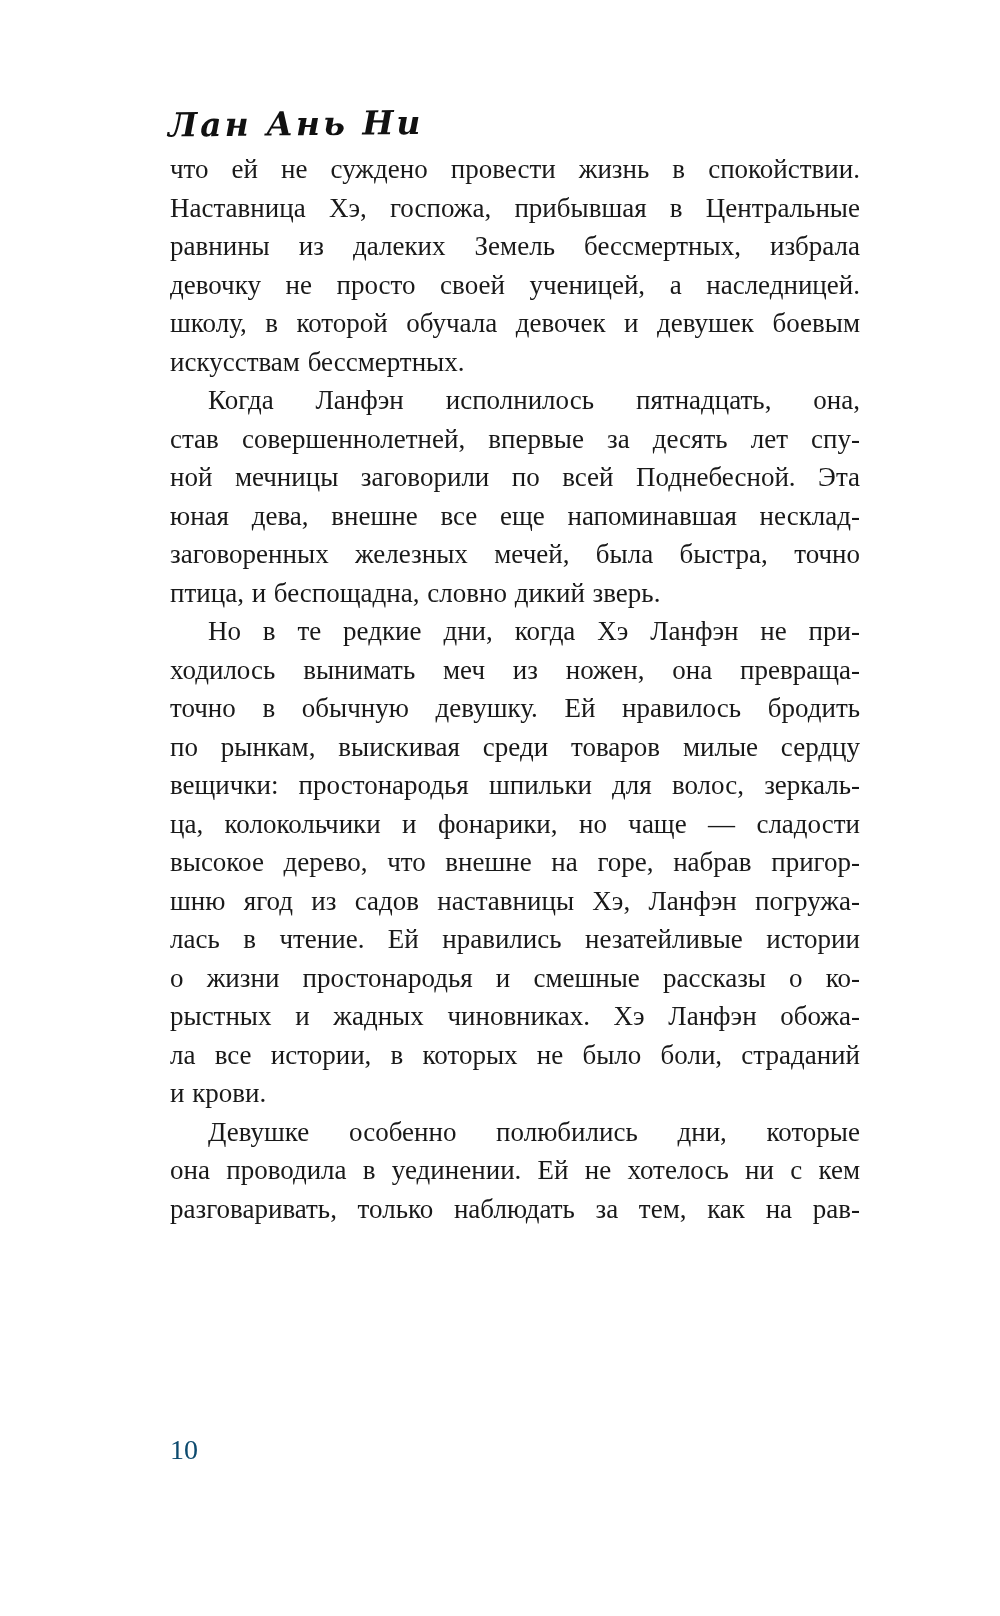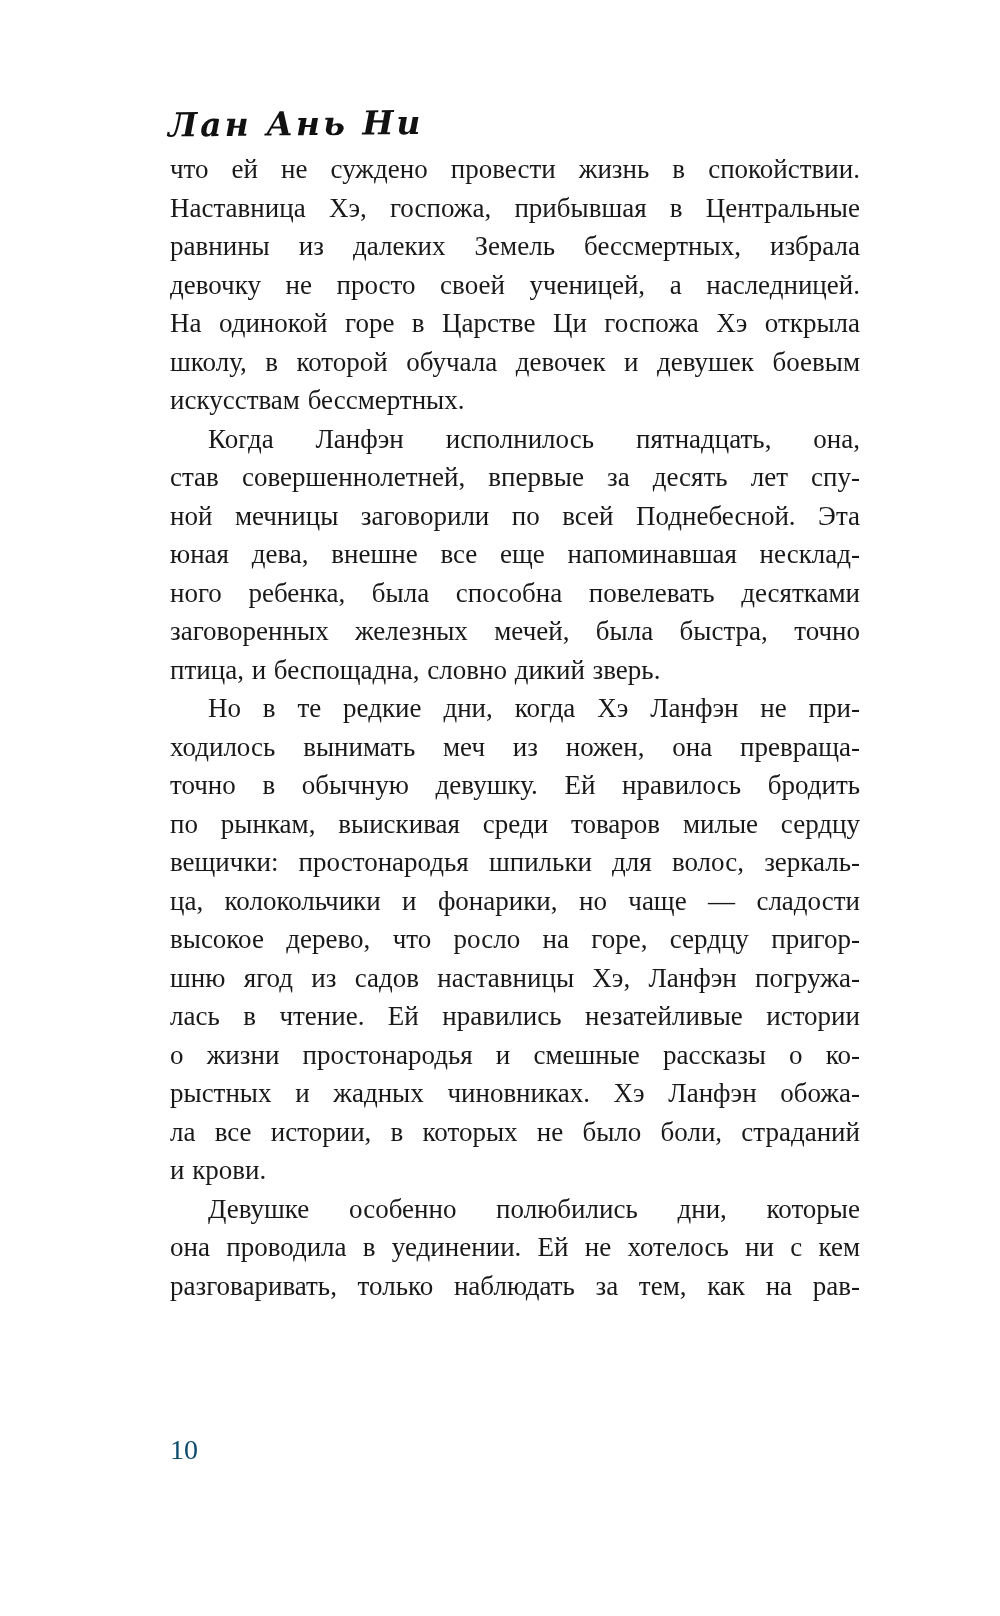--- a/index.html
+++ b/index.html
@@ -74,41 +74,39 @@
 <div class="page">
 
   <div class="author-head">Лан Ань Ни</div>
 
   <div class="body-text" style="color: rgb(25, 25, 25);">
       <div class="para">
         <div class="line">что ей не суждено провести жизнь в спокойствии.</div>
         <div class="line">Наставница Хэ, госпожа, прибывшая в Центральные</div>
         <div class="line">равнины из далеких Земель бессмертных, избрала</div>
         <div class="line">девочку не просто своей ученицей, а наследницей.</div>
-        <div class="line">На одинокой горе в Царстве Ци госпожа Хэ открыла</div>
         <div class="line">школу, в которой обучала девочек и девушек боевым</div>
         <div class="line last">искусствам бессмертных.</div>
       </div>
       <div class="para">
         <div class="line indent">Когда Ланфэн исполнилось пятнадцать, она,</div>
         <div class="line">став совершеннолетней, впервые за десять лет спу-</div>
         <div class="line">ной мечницы заговорили по всей Поднебесной. Эта</div>
         <div class="line">юная дева, внешне все еще напоминавшая несклад-</div>
-        <div class="line">ного ребенка, была способна повелевать десятками</div>
         <div class="line">заговоренных железных мечей, была быстра, точно</div>
         <div class="line last">птица, и беспощадна, словно дикий зверь.</div>
       </div>
       <div class="para">
         <div class="line indent">Но в те редкие дни, когда Хэ Ланфэн не при-</div>
         <div class="line">ходилось вынимать меч из ножен, она превраща-</div>
         <div class="line">точно в обычную девушку. Ей нравилось бродить</div>
         <div class="line">по рынкам, выискивая среди товаров милые сердцу</div>
         <div class="line">вещички: простонародья шпильки для волос, зеркаль-</div>
         <div class="line">ца, колокольчики и фонарики, но чаще — сладости</div>
-        <div class="line">высокое дерево, что росло на горе, сердцу пригор-</div>
+        <div class="line">высокое дерево, что внешне на горе, набрав пригор-</div>
         <div class="line">шню ягод из садов наставницы Хэ, Ланфэн погружа-</div>
         <div class="line">лась в чтение. Ей нравились незатейливые истории</div>
         <div class="line">о жизни простонародья и смешные рассказы о ко-</div>
         <div class="line">рыстных и жадных чиновниках. Хэ Ланфэн обожа-</div>
         <div class="line">ла все истории, в которых не было боли, страданий</div>
         <div class="line last">и крови.</div>
       </div>
       <div class="para">
         <div class="line indent">Девушке особенно полюбились дни, которые</div>
         <div class="line">она проводила в уединении. Ей не хотелось ни с кем</div>

